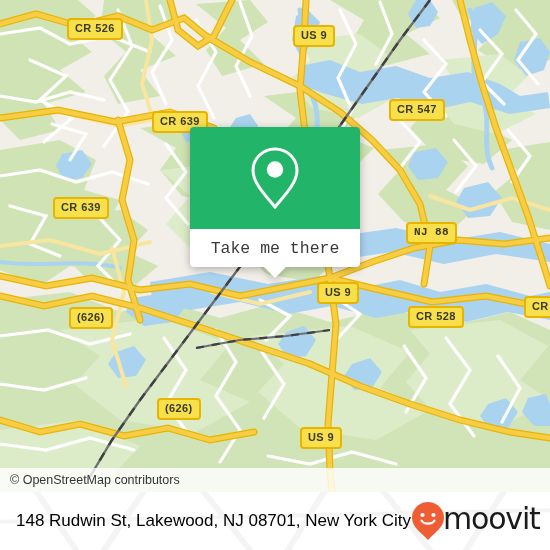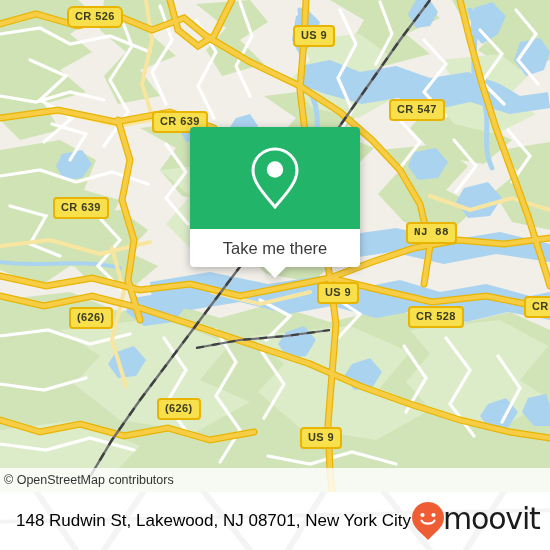--- a/index.html
+++ b/index.html
@@ -33,21 +33,21 @@
     font-family:"Liberation Sans","DejaVu Sans",sans-serif;
     box-sizing:border-box;
   }
 
   
   #attribution{
     position:absolute;left:0;bottom:0;
     width:550px;height:24px;
     background:rgba(255,255,255,.82);
     display:flex;align-items:center;
-    box-sizing:border-box;padding-left:4px;
+    box-sizing:border-box;padding-left:10px;
   }
   #attribution span{
     font-size:12.5px;color:#333;
     font-family:"Liberation Sans","DejaVu Sans",sans-serif;
   }
 
   
   #callout{
     position:absolute;left:190px;top:127px;width:170px;
     filter:drop-shadow(0 2px 4px rgba(0,0,0,.28));
@@ -60,21 +60,21 @@
   }
   #callout-bottom{
     background:#fff;
     border-radius:0 0 4px 4px;
     height:38px;
     display:flex;align-items:center;justify-content:center;
     position:relative;
   }
   #callout-label{
     font-size:16.5px;color:#3a3a3a;
-    font-family:Liberation Sans, sans-serif;
+    font-family:Liberation Mono, monospace;
   }
   #callout-tail{
     position:absolute;left:50%;bottom:-11px;
     margin-left:-11px;
     width:0;height:0;
     border-left:11px solid transparent;
     border-right:11px solid transparent;
     border-top:11px solid #ffffff;
   }
 
@@ -261,21 +261,21 @@
       <g>
         <path d="M430 0 L400 40 L372 80 L344 120 L316 160 L288 200 L260 240 L230 280 L200 320 L170 360 L140 400 L112 440 L88 480" stroke="#6f7072" stroke-width="2.4" fill="none"></path>
         <path d="M430 0 L400 40 L372 80 L344 120 L316 160 L288 200 L260 240 L230 280 L200 320 L170 360 L140 400 L112 440 L88 480" stroke="#3f4042" stroke-width="2.4" fill="none" stroke-dasharray="9 9"></path>
       </g>
       <g>
         <path d="M196 348 L240 340 L286 336 L330 330" stroke="#6f7072" stroke-width="2.2" fill="none"></path>
         <path d="M196 348 L240 340 L286 336 L330 330" stroke="#3f4042" stroke-width="2.2" fill="none" stroke-dasharray="8 8"></path>
       </g>
     </svg>
 
-    <div class="shield" style="left:67px;top:6px;border-radius:6px;">CR 526</div>
+    <div class="shield" style="left:67px;top:18px;">CR 526</div>
     <div class="shield" style="left:293px;top:25px;">US 9</div>
     <div class="shield" style="left:152px;top:111px;">CR 639</div>
     <div class="shield" style="left:389px;top:99px;text-align:right;">CR 547</div>
     <div class="shield" style="left:53px;top:197px;">CR 639</div>
     <div class="shield" style="left:406px;top:222px;font-family:Liberation Mono, monospace;">NJ 88</div>
     <div class="shield" style="left:317px;top:282px;">US 9</div>
     <div class="shield" style="left:408px;top:306px;">CR 528</div>
     <div class="shield" style="left:524px;top:296px;">CR 6</div>
     <div class="shield" style="left:69px;top:307px;">(626)</div>
     <div class="shield" style="left:157px;top:398px;">(626)</div>

